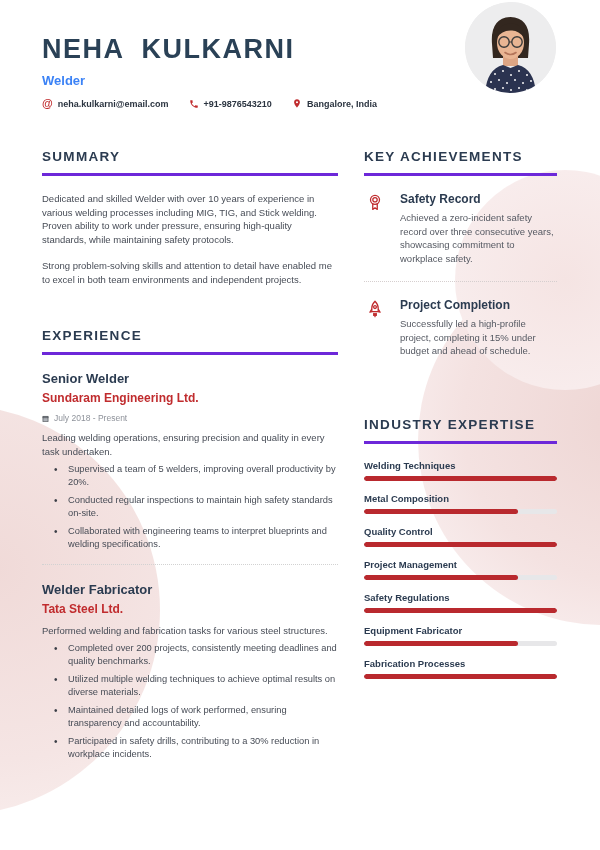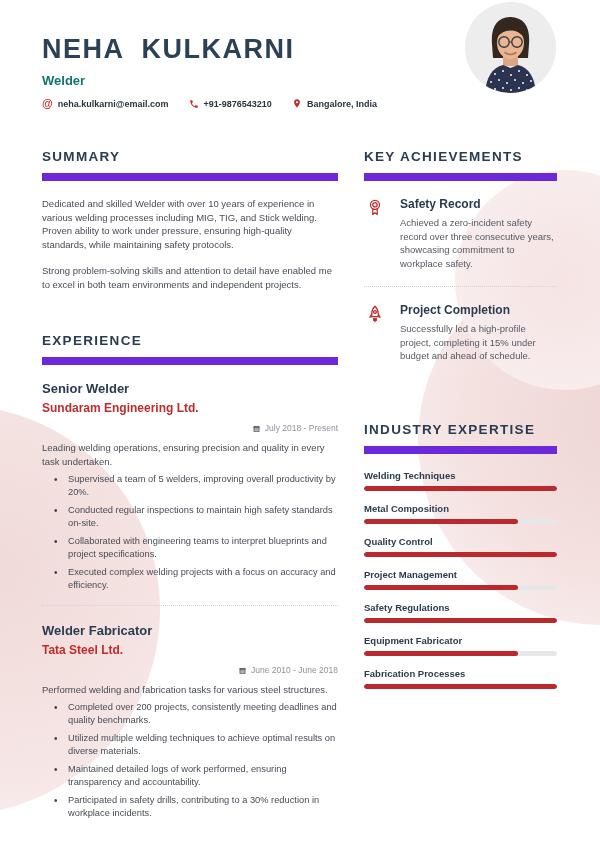--- a/index.html
+++ b/index.html
@@ -23,51 +23,51 @@
     background:radial-gradient(circle at 60% 40%, #f0dad8 0%, #f5e5e4 55%, #f9eeed 80%, rgba(249,238,237,0) 100%);
   }
   .content { position:relative; z-index:1; }
 
   
   .header { padding:36px 43px 0 42px; position:relative; }
   .name {
     font-size:27px; font-weight:700; color:#2A4156;
     letter-spacing:1.5px; word-spacing:9px; line-height:1;
   }
-  .job-title { font-size:13px; font-weight:700; color:#0f766e; margin-top:10px; }
+  .job-title { font-size:13px; font-weight:700; color:#3b82f6; margin-top:10px; }
   .contact-row { display:flex; align-items:center; gap:20px; margin-top:10px; }
   .contact-item { display:flex; align-items:center; gap:5px; font-size:9px; font-weight:700; color:#2B3440; }
   .contact-item .glyph { color:#C02C2E; font-size:11px; font-weight:700; line-height:1; }
   .contact-item svg { display:block; }
   .photo {
     position:absolute; right:44px; top:2px; width:91px; height:91px;
     border-radius:50%; overflow:hidden; background:#ededee;
   }
   .photo svg { display:block; }
 
   
   .columns { display:flex; padding:0 43px 0 42px; margin-top:40px; gap:26px; }
   .col-left  { width:296px; flex:none; }
   .col-right { width:193px; flex:none; }
 
   .section-heading {
     font-size:13.5px; font-weight:700; color:#2B3B50; letter-spacing:1.3px;
-    padding-bottom:9px; border-bottom:8px solid #6d28d9; margin-bottom:16px;
+    padding-bottom:9px; border-bottom:3px solid #6d28d9; margin-bottom:16px;
   }
 
   
   .para { font-size:9.5px; line-height:13.5px; color:#474C56; margin-bottom:13px; }
   .section-experience { margin-top:42px; }
   .job { }
   .job + .job-divider { }
   .job-divider { border-top:1.5px dotted #d2d2d2; margin:13px 0 17px 0; }
   .job-title-line { font-size:13px; font-weight:700; color:#2B3B50; }
   .job:first-of-type .job-title-line { margin-top:18px; }
   .company { font-size:12px; font-weight:700; color:#C02C2E; margin-top:5px; }
-  .date-row { display:flex; align-items:center; gap:5px; margin-top:8px; color:#8E929A; font-size:8.5px;justify-content:flex-end; }
+  .date-row { display:flex; align-items:center; gap:5px; margin-top:8px; color:#8E929A; font-size:8.5px; }
   .date-row svg { display:block; }
   .job-desc { font-size:9.5px; line-height:14px; color:#474C56; margin-top:8px; }
   ul.bullets { list-style:none; margin-top:4px; padding-left:24px; }
   ul.bullets li {
     position:relative; font-size:9.3px; line-height:13px; color:#474C56;
     margin-bottom:5px; padding-left:2px;
   }
   ul.bullets li::before {
     content:"•"; position:absolute; left:-12px; top:0; color:#3b3f47; font-size:10px;
   }
@@ -174,39 +174,29 @@
                     <path d="M3 5h18v18H3z M3 5h18v5H3z" stroke="#55595f" stroke-width="2" fill="#7c8087"></path>
                     <rect x="5" y="11" width="14" height="10" fill="#aeb2b8"></rect>
                   </svg>
               </span>
               <span>July 2018 - Present</span>
             </div>
             <div class="job-desc">Leading welding operations, ensuring precision and quality in every task undertaken.</div>
             <ul class="bullets">
               <li>Supervised a team of 5 welders, improving overall productivity by 20%.</li>
               <li>Conducted regular inspections to maintain high safety standards on-site.</li>
-              <li>Collaborated with engineering teams to interpret blueprints and project specifications.</li>
-              <li>Executed complex welding projects with a focus on accuracy and efficiency.</li>
+              <li>Collaborated with engineering teams to interpret blueprints and welding specifications.</li>
             </ul>
           </div>
 
           <div class="job-divider"></div>
 
           <div class="job">
             <div class="job-title-line" style="margin-top:0;">Welder Fabricator</div>
             <div class="company">Tata Steel Ltd.</div>
-            <div class="date-row">
-              <span>
-                <svg width="7" height="7" viewBox="0 0 24 24" fill="#55595f">
-                    <path d="M3 5h18v18H3z M3 5h18v5H3z" stroke="#55595f" stroke-width="2" fill="#7c8087"></path>
-                    <rect x="5" y="11" width="14" height="10" fill="#aeb2b8"></rect>
-                  </svg>
-              </span>
-              <span>June 2010 - June 2018</span>
-            </div>
             <div class="job-desc">Performed welding and fabrication tasks for various steel structures.</div>
             <ul class="bullets">
               <li>Completed over 200 projects, consistently meeting deadlines and quality benchmarks.</li>
               <li>Utilized multiple welding techniques to achieve optimal results on diverse materials.</li>
               <li>Maintained detailed logs of work performed, ensuring transparency and accountability.</li>
               <li>Participated in safety drills, contributing to a 30% reduction in workplace incidents.</li>
             </ul>
           </div>
         </div>
       </div>

